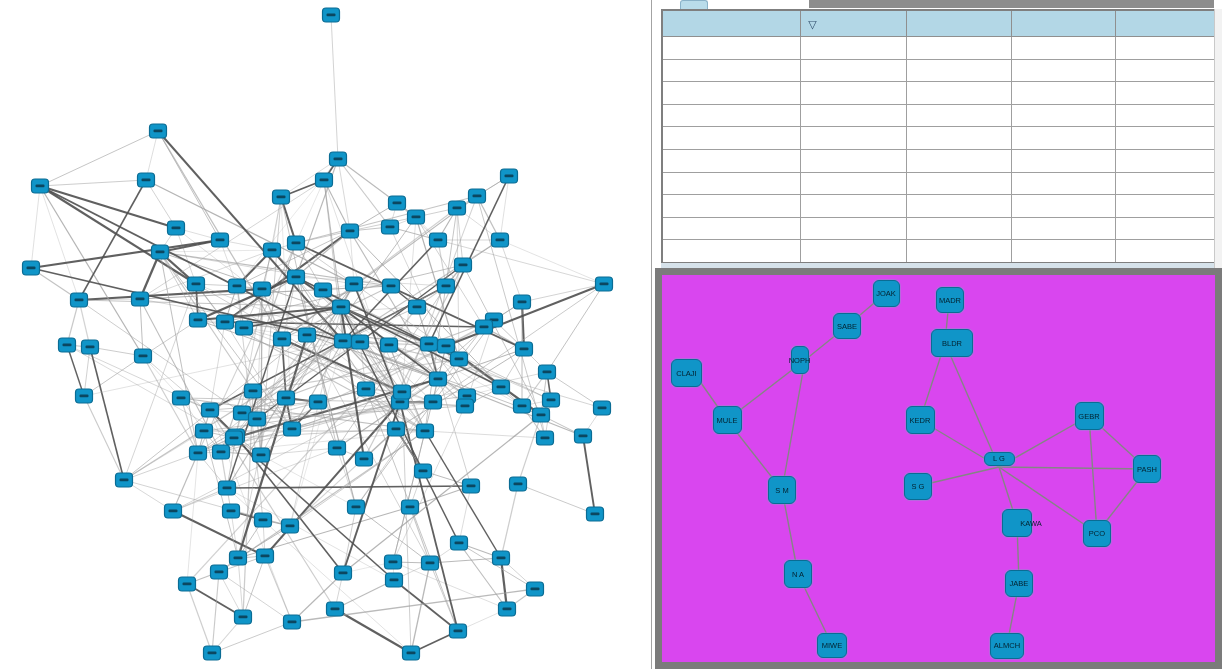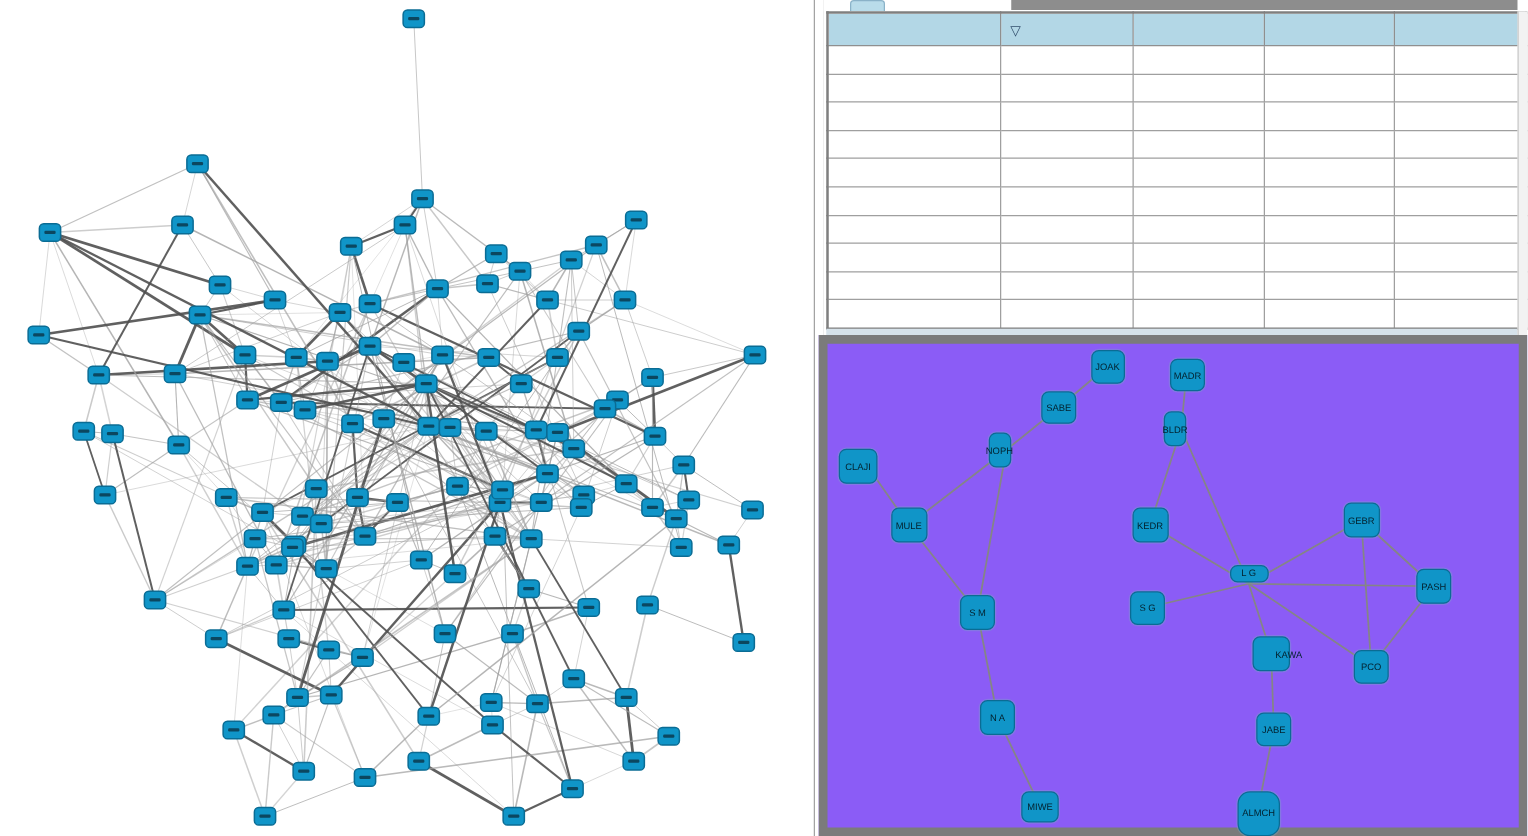--- a/index.html
+++ b/index.html
@@ -25,21 +25,21 @@
   #edge-table th{background:#b3d7e6;color:#000;font-weight:normal;height:25px;
                  border:1px solid #8f8f8f;padding:0 7px;white-space:nowrap;overflow:hidden;}
   #edge-table td{height:21.6px;border:1px solid #9f9f9f;padding:0 7px;white-space:nowrap;overflow:hidden;background:#fff;}
   #edge-table .al{text-align:left;} #edge-table .ar{text-align:right;} #edge-table .ac{text-align:center;}
   .funnel{color:#33506e;font-size:11px;margin-right:4px;}
   #table-bottomstrip{position:absolute;left:2px;top:263px;width:553px;height:5px;background:#d6e2ea;}
   #table-scrollstrip{position:absolute;right:0;top:9px;width:7px;height:259px;background:#f2f2f2;border-left:1px solid #c9c9c9;}
 
   
   #detail-panel{position:absolute;left:655px;top:268px;width:567px;height:401px;
-                background:#8b5cf6;border:7px solid #7b7b7b;box-sizing:border-box;}
+                background:#d946ef;border:7px solid #7b7b7b;box-sizing:border-box;}
   #detail-svg{position:absolute;left:0;top:0;}
   .dnode{position:absolute;display:flex;align-items:center;justify-content:center;
          background:#1095c8;border:1.6px solid #0a6c94;border-radius:6px;
          font-size:7.5px;color:#03212e;letter-spacing:0;box-sizing:border-box;
          box-shadow:0 0 0 1px rgba(120,170,195,.35);}
 </style>
 </head>
 <body>
 
 <div id="app">
@@ -1115,21 +1115,21 @@
       </div>
       <div class="dnode" style="left: 274px; top: 12px; width: 28px; height: 26px;">
         <span>MADR</span>
       </div>
       <div class="dnode" style="left: 171px; top: 38px; width: 28px; height: 26px;">
         <span>SABE</span>
       </div>
       <div class="dnode" style="left: 128.5px; top: 71px; width: 18px; height: 28px;">
         <span>NOPH</span>
       </div>
-      <div class="dnode" style="left: 269px; top: 54px; width: 18px; height: 28px;">
+      <div class="dnode" style="left: 269px; top: 54px; width: 42px; height: 28px;">
         <span>BLDR</span>
       </div>
       <div class="dnode" style="left: 9px; top: 84px; width: 31px; height: 28px;">
         <span>CLAJI</span>
       </div>
       <div class="dnode" style="left: 50.5px; top: 131px; width: 29px; height: 28px;">
         <span>MULE</span>
       </div>
       <div class="dnode" style="left: 243.5px; top: 131px; width: 29px; height: 28px;">
         <span>KEDR</span>
@@ -1157,18 +1157,18 @@
       </div>
       <div class="dnode" style="left: 122px; top: 285px; width: 28px; height: 28px;">
         <span>N A</span>
       </div>
       <div class="dnode" style="left: 343px; top: 294.5px; width: 28px; height: 27px;">
         <span>JABE</span>
       </div>
       <div class="dnode" style="left: 155px; top: 357.5px; width: 30px; height: 25px;">
         <span>MIWE</span>
       </div>
-      <div class="dnode" style="left: 328px; top: 357.5px; width: 34px; height: 36px; border-radius: 10px;">
+      <div class="dnode" style="left: 328px; top: 357.5px; width: 34px; height: 26px;">
         <span>ALMCH</span>
       </div>
     </section>
 
 </div>
 
 </body></html>

